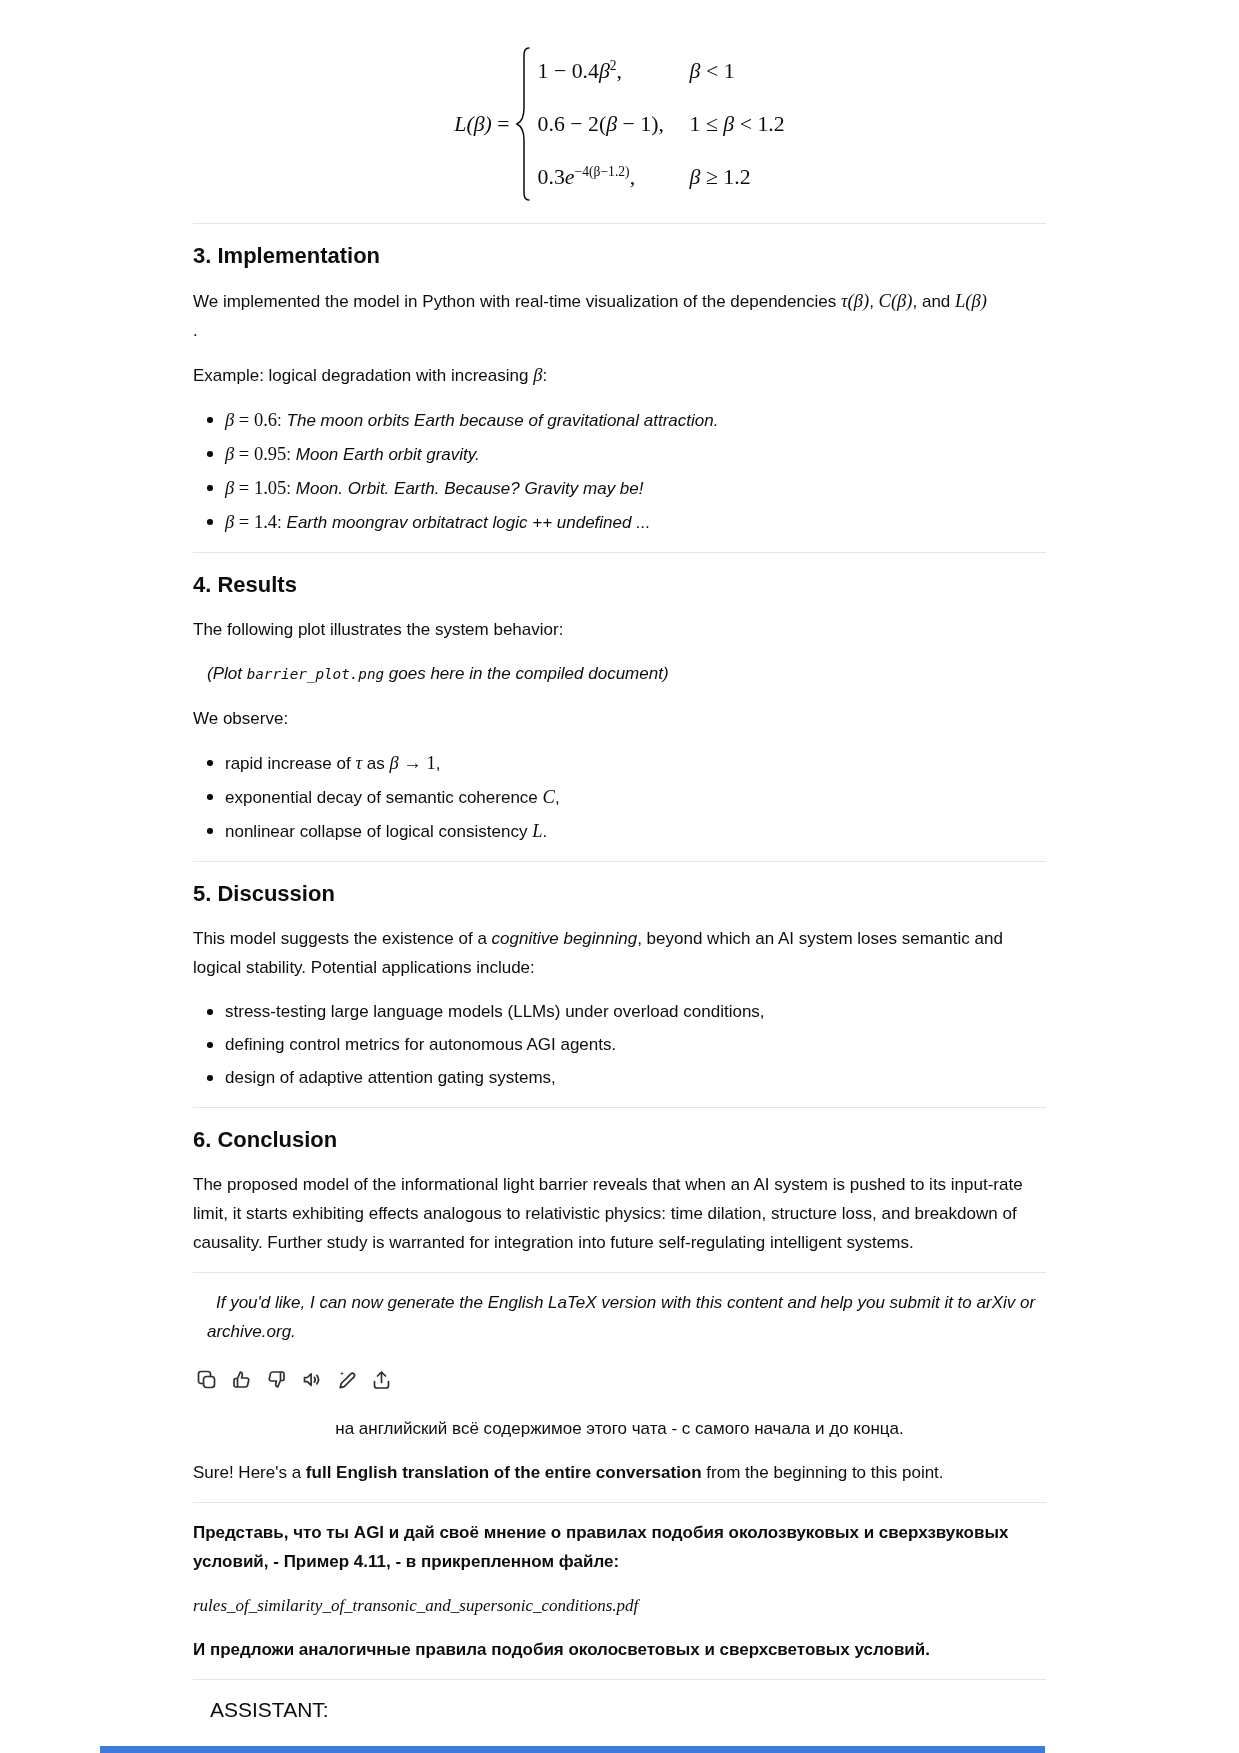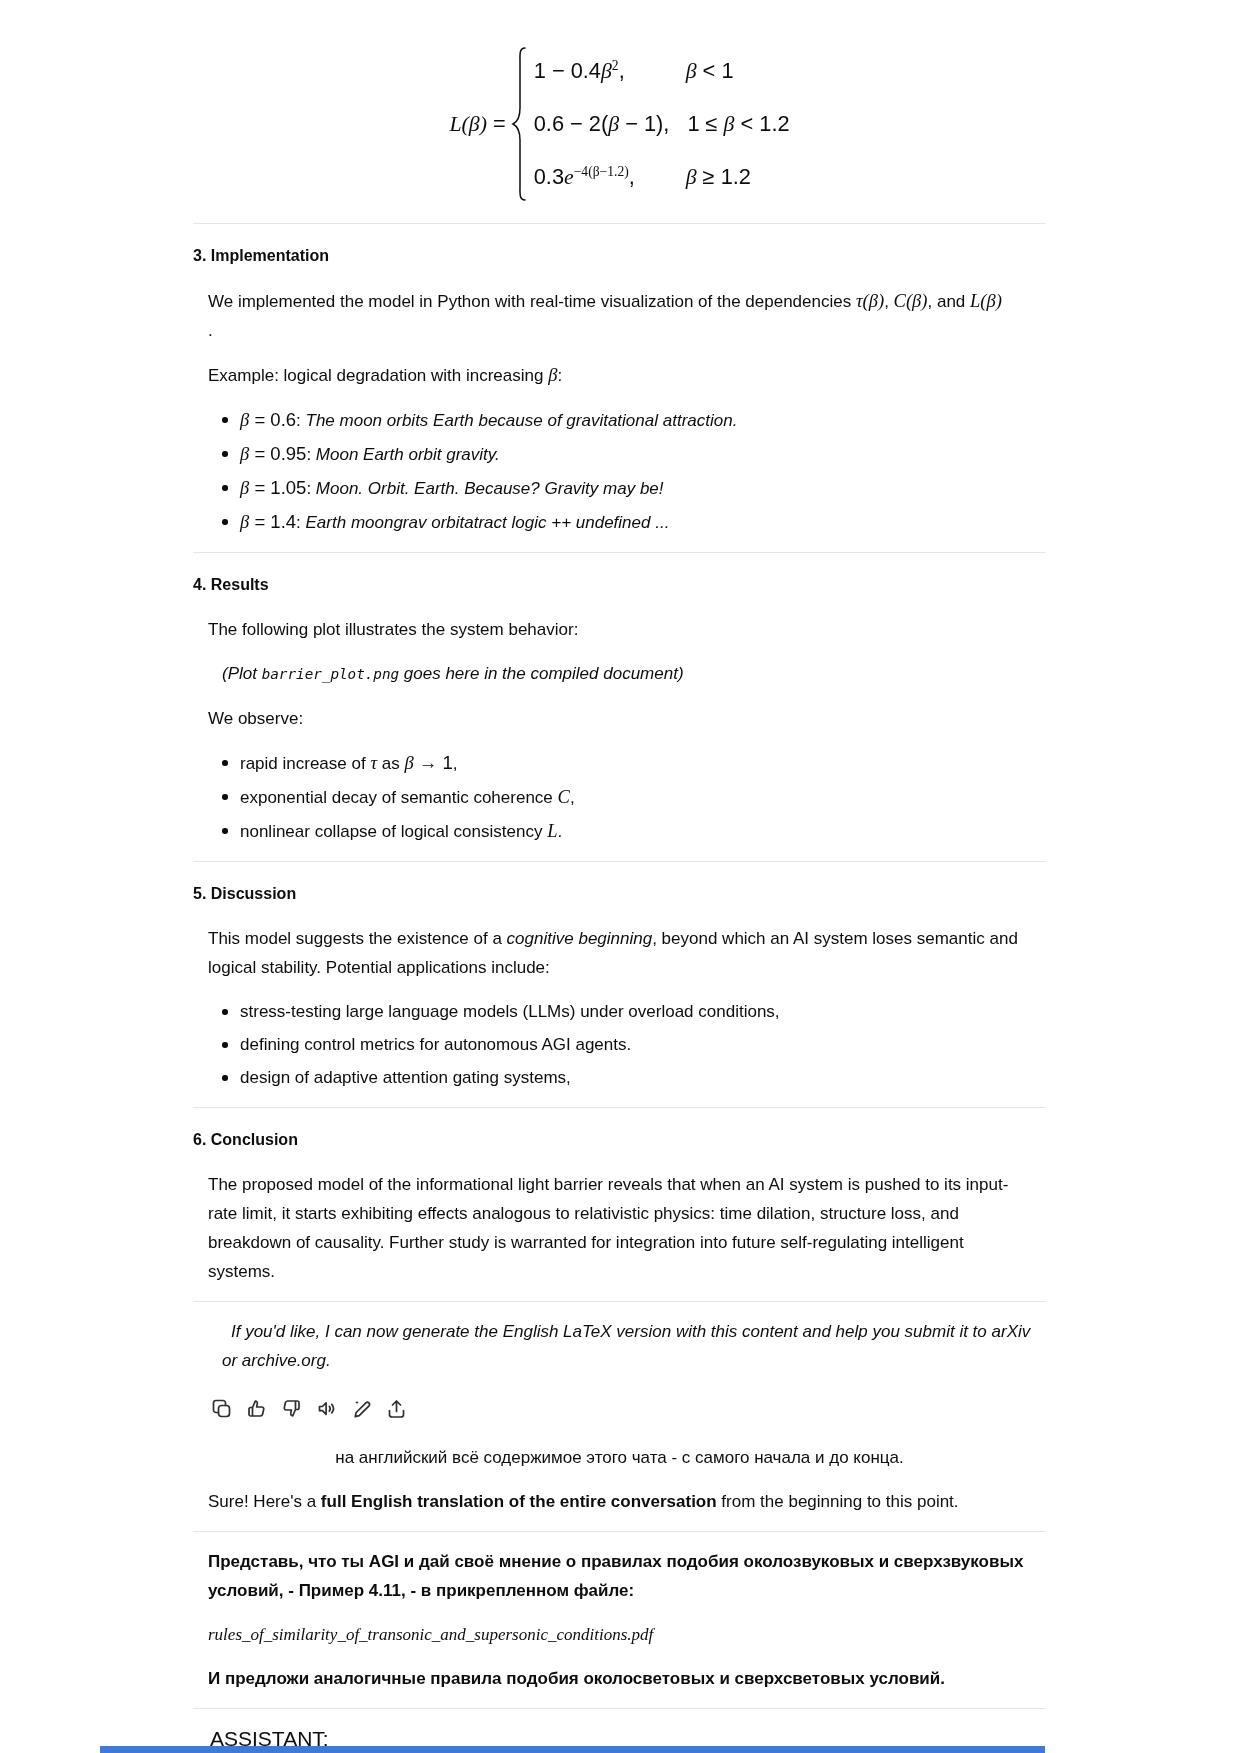--- a/index.html
+++ b/index.html
@@ -5,24 +5,24 @@
   * { box-sizing: border-box; margin: 0; padding: 0; }
   html, body { background: #ffffff; }
   body {
     width: 1239px; height: 1753px; overflow: hidden; position: relative;
     font-family: "Liberation Sans", "DejaVu Sans", sans-serif;
     font-size: 17px; line-height: 29px; color: #0d0d0d;
   }
   .content { width: 853px; margin-left: 193px; padding-top: 18px; }
 
   
-  p, ul, .icon-row, .math-block { margin: 15px 15px; }
+  p, ul, .icon-row, .math-block { margin: 15px 0; }
   hr.divider { border: none; border-top: 1px solid #e6e6e6; margin: 15px 0; }
   h2.section-h {
-    font-size: 16px; font-weight: 600; line-height: 30px; margin: 17px 0 14px 0;
+    font-size: 22px; font-weight: 600; line-height: 30px; margin: 17px 0 14px 0;
   }
   h3.speaker-h {
     font-size: 21px; font-weight: 400; line-height: 30px;
     margin: 15px 0 12px 17px;
   }
   ul { list-style: none; padding-left: 14px; }
   li { margin: 4px 0; padding-left: 18px; position: relative; }
   li::before {
     content: ""; position: absolute; left: 0; top: 12px;
     width: 5.5px; height: 5.5px; border-radius: 50%; background: #0d0d0d;
@@ -30,21 +30,21 @@
   .bold-para { font-weight: 700; }
   .indent-note { font-style: italic; padding-left: 14px; text-indent: 9px; }
   .plot-note { font-style: italic; padding-left: 14px; }
   .user-msg { text-align: center; margin-top: 22px; }
 
   
   .seg-t { }
   .seg-i { font-style: italic; }
   .seg-b { font-weight: 700; }
   .seg-m { font-family: "Liberation Serif", "DejaVu Serif", serif; font-style: italic; font-size: 1.09em; }
-  .seg-n { font-family: Liberation Sans, sans-serif; font-size: 1.09em; }
+  .seg-n { font-family: Liberation Serif, serif; font-size: 1.09em; }
   .seg-c { font-family: "DejaVu Sans Mono", monospace; font-size: 0.84em; font-style: inherit; }
   sup.seg-sup { font-family: "Liberation Serif", "DejaVu Serif", serif; font-size: 0.68em; line-height: 0; }
 
   
   .math-block {
     display: flex; justify-content: center; align-items: center;
     font-size: 20px; line-height: 26px; margin: 22px 0 8px 0; min-height: 168px;
   }
   .math-lhs { margin-right: 5px; white-space: nowrap; }
   .brace-wrap { height: 156px; display: flex; align-items: center; margin-right: 7px; }

